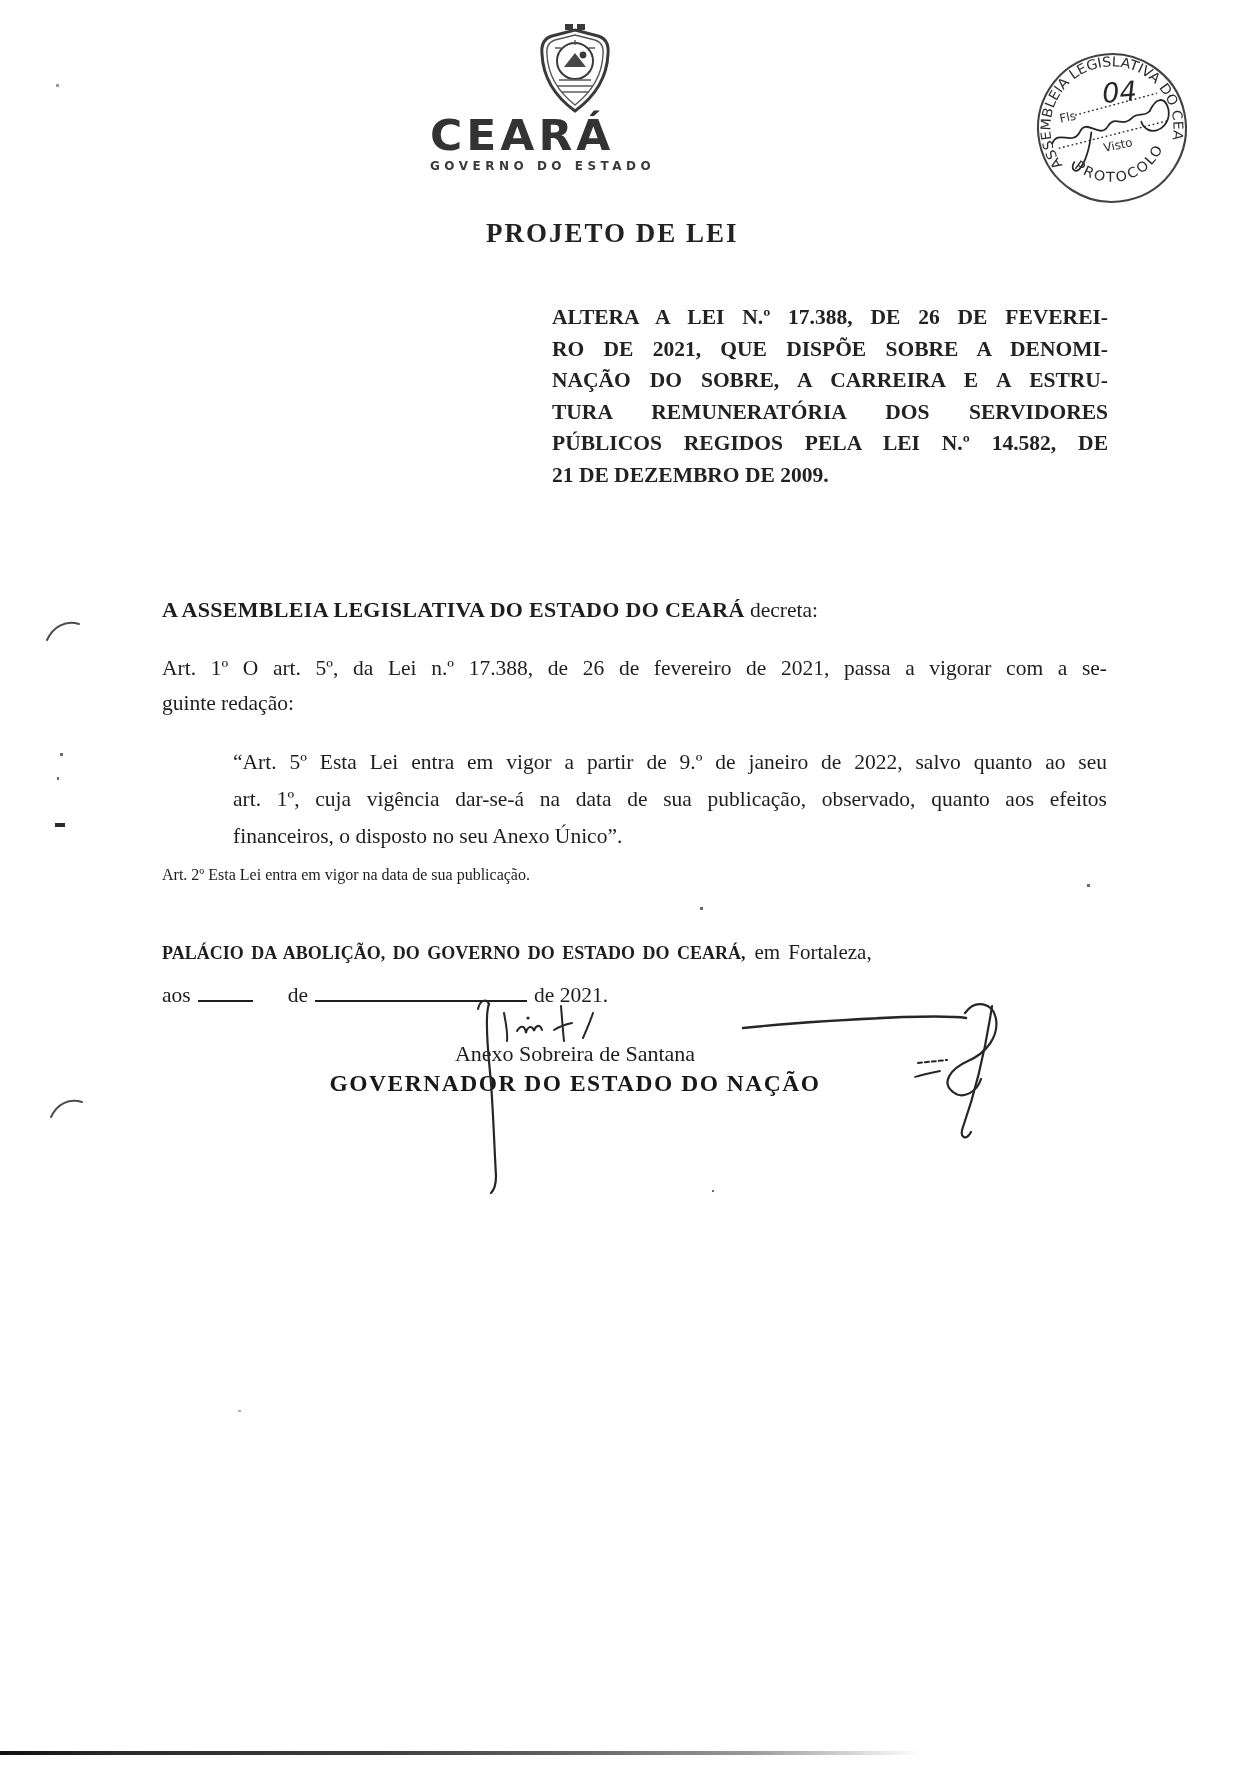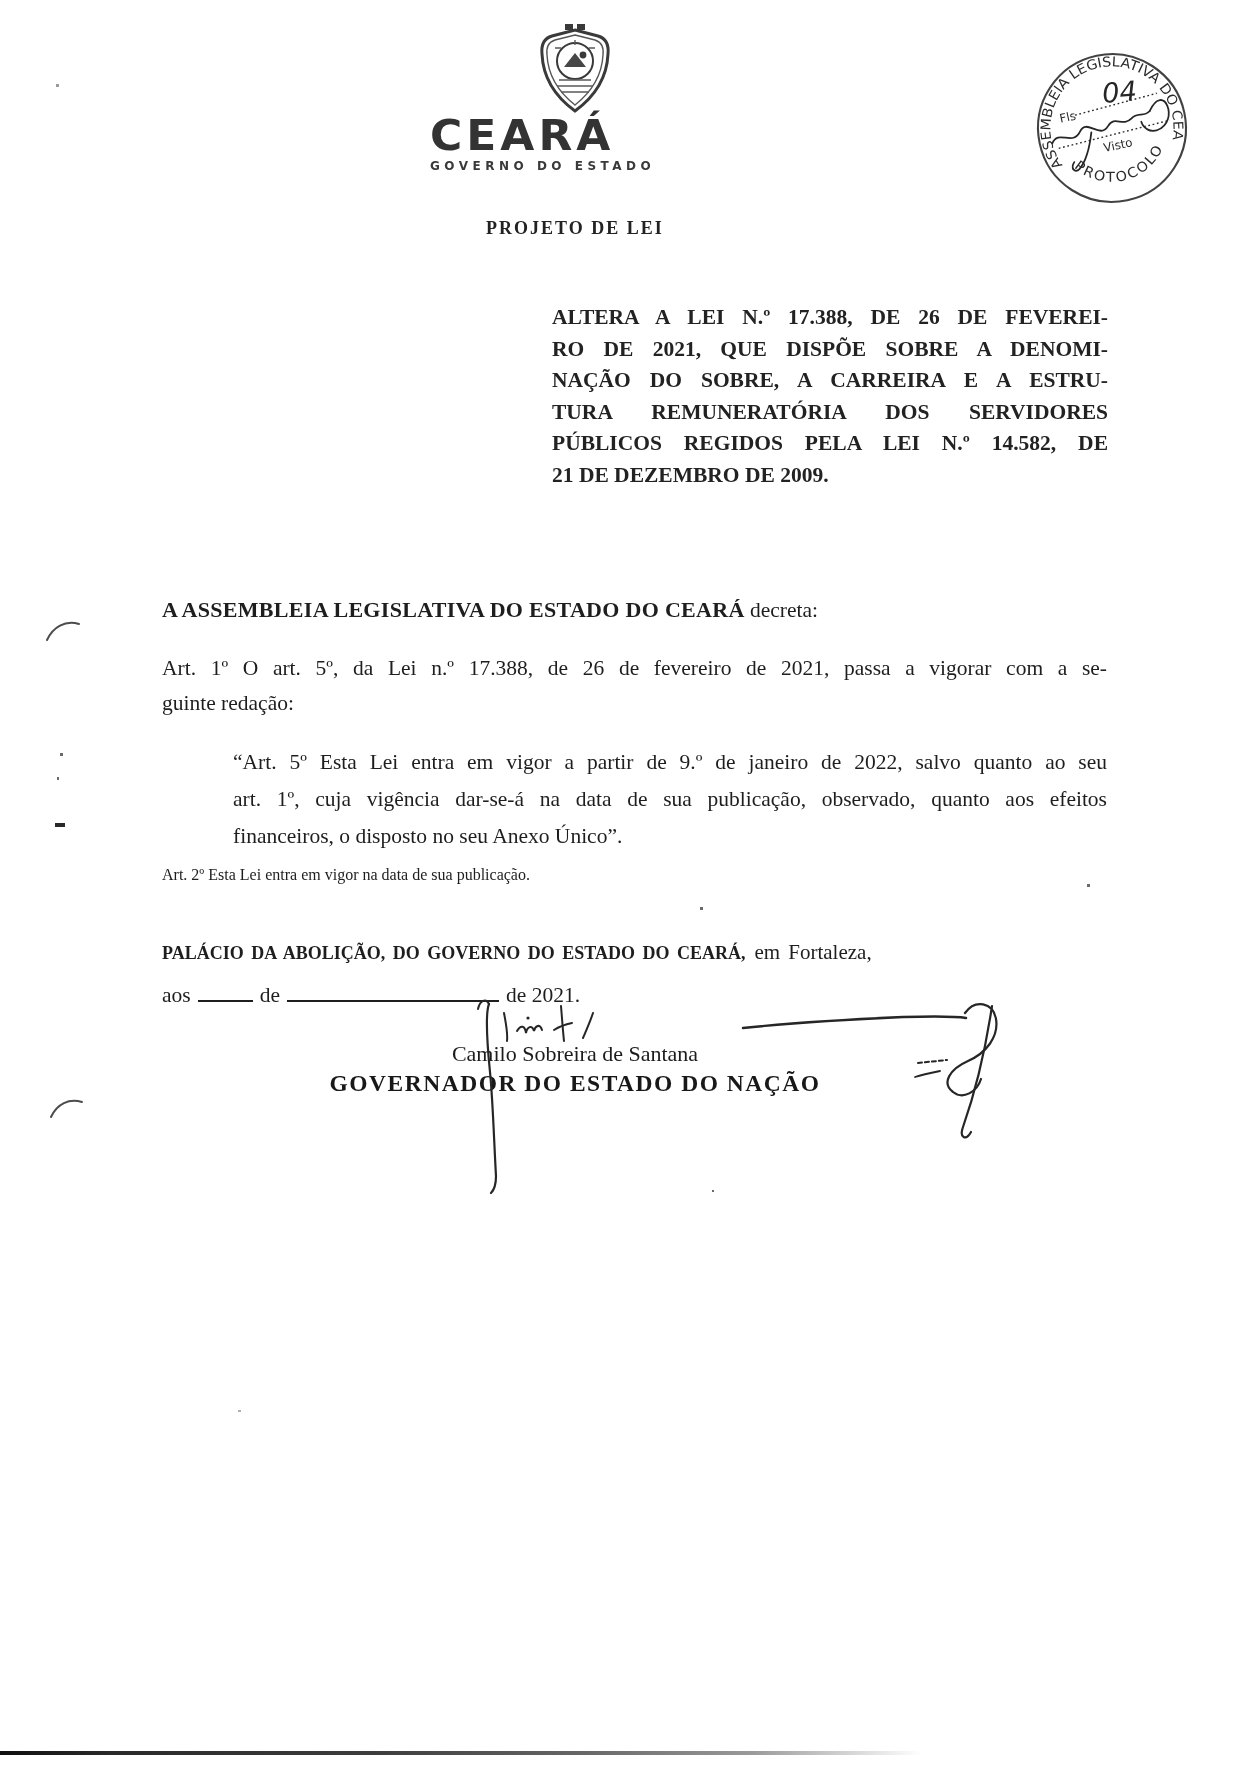--- a/index.html
+++ b/index.html
@@ -17,21 +17,21 @@
   }
   .brand-sub{
     font-family:"DejaVu Sans",sans-serif;font-weight:bold;font-size:12px;
     letter-spacing:4.5px;color:#3a3a3a;margin-top:3px;
   }
   
   .stamp{position:absolute;left:1024px;top:40px;width:176px;height:176px;transform:rotate(-12deg);}
   
   .title{
     position:absolute;left:486px;top:218px;
-    font-size:18px;font-weight:bold;letter-spacing:2px;color:#222;text-align:right;
+    font-size:27px;font-weight:bold;letter-spacing:2px;color:#222;text-align:right;
   }
   .ementa{position:absolute;left:552px;top:302px;width:556px;}
   .ementa-line{font-size:21.5px;line-height:31.5px;font-weight:bold;color:#222;}
   .just{text-align:justify;text-align-last:justify;}
   .preamble{position:absolute;left:162px;top:597px;font-size:21.5px;}
   .preamble b{font-size:22px;letter-spacing:.3px;}
   .art1{position:absolute;left:162px;top:651px;width:945px;}
   .body-line{font-size:21.5px;line-height:35px;color:#1e1e1e;}
   .quote{position:absolute;left:233px;top:744px;width:874px;}
   .quote-line{font-size:21.5px;line-height:37px;color:#1e1e1e;}
@@ -130,25 +130,25 @@
       <div class="quote-line just">art. 1º, cuja vigência dar-se-á na data de sua publicação, observado, quanto aos efeitos</div>
       <div class="quote-line">financeiros, o disposto no seu Anexo Único”.</div>
     </div>
 
   <div class="art2">Art. 2º Esta Lei entra em vigor na data de sua publicação.</div>
 
   <div class="closing1">
     <b>PALÁCIO DA ABOLIÇÃO, DO GOVERNO DO ESTADO DO CEARÁ,</b><span class="reg">em Fortaleza,</span>
   </div>
   <div class="closing2">
-    <span>aos</span><span class="blank day"></span><span style="">de</span><span class="blank month"></span><span>de 2021.</span>
+    <span>aos</span><span class="blank day"></span><span style="margin-left:28px;">de</span><span class="blank month"></span><span>de 2021.</span>
   </div>
 
   <div class="sig-block">
-    <div class="sig-name">Camilo Sobreira de Santana</div>
+    <div class="sig-name">Anexo Sobreira de Santana</div>
     <div class="sig-title">GOVERNADOR DO ESTADO DO NAÇÃO</div>
   </div>
 
   <svg class="overlay" viewBox="0 0 1247 1766">
     <g stroke="#262626" fill="none" stroke-linecap="round">
       <path d="M489,1004 C486,998 480,1000 478,1009" stroke-width="2"></path>
       <path d="M489,1004 C485,1014 487,1042 490,1072 C493,1102 494,1142 496,1176 C496,1184 494,1190 491,1193" stroke-width="2.2"></path>
       <path d="M504,1013 C506,1024 508,1033 507,1041" stroke-width="2"></path>
       <path d="M517,1031 C521,1024 525,1026 526,1033 C527,1027 532,1024 534,1031 C535,1026 540,1023 542,1030" stroke-width="2"></path>
       <circle cx="528" cy="1018" r="1.6" fill="#262626" stroke="none"></circle>

